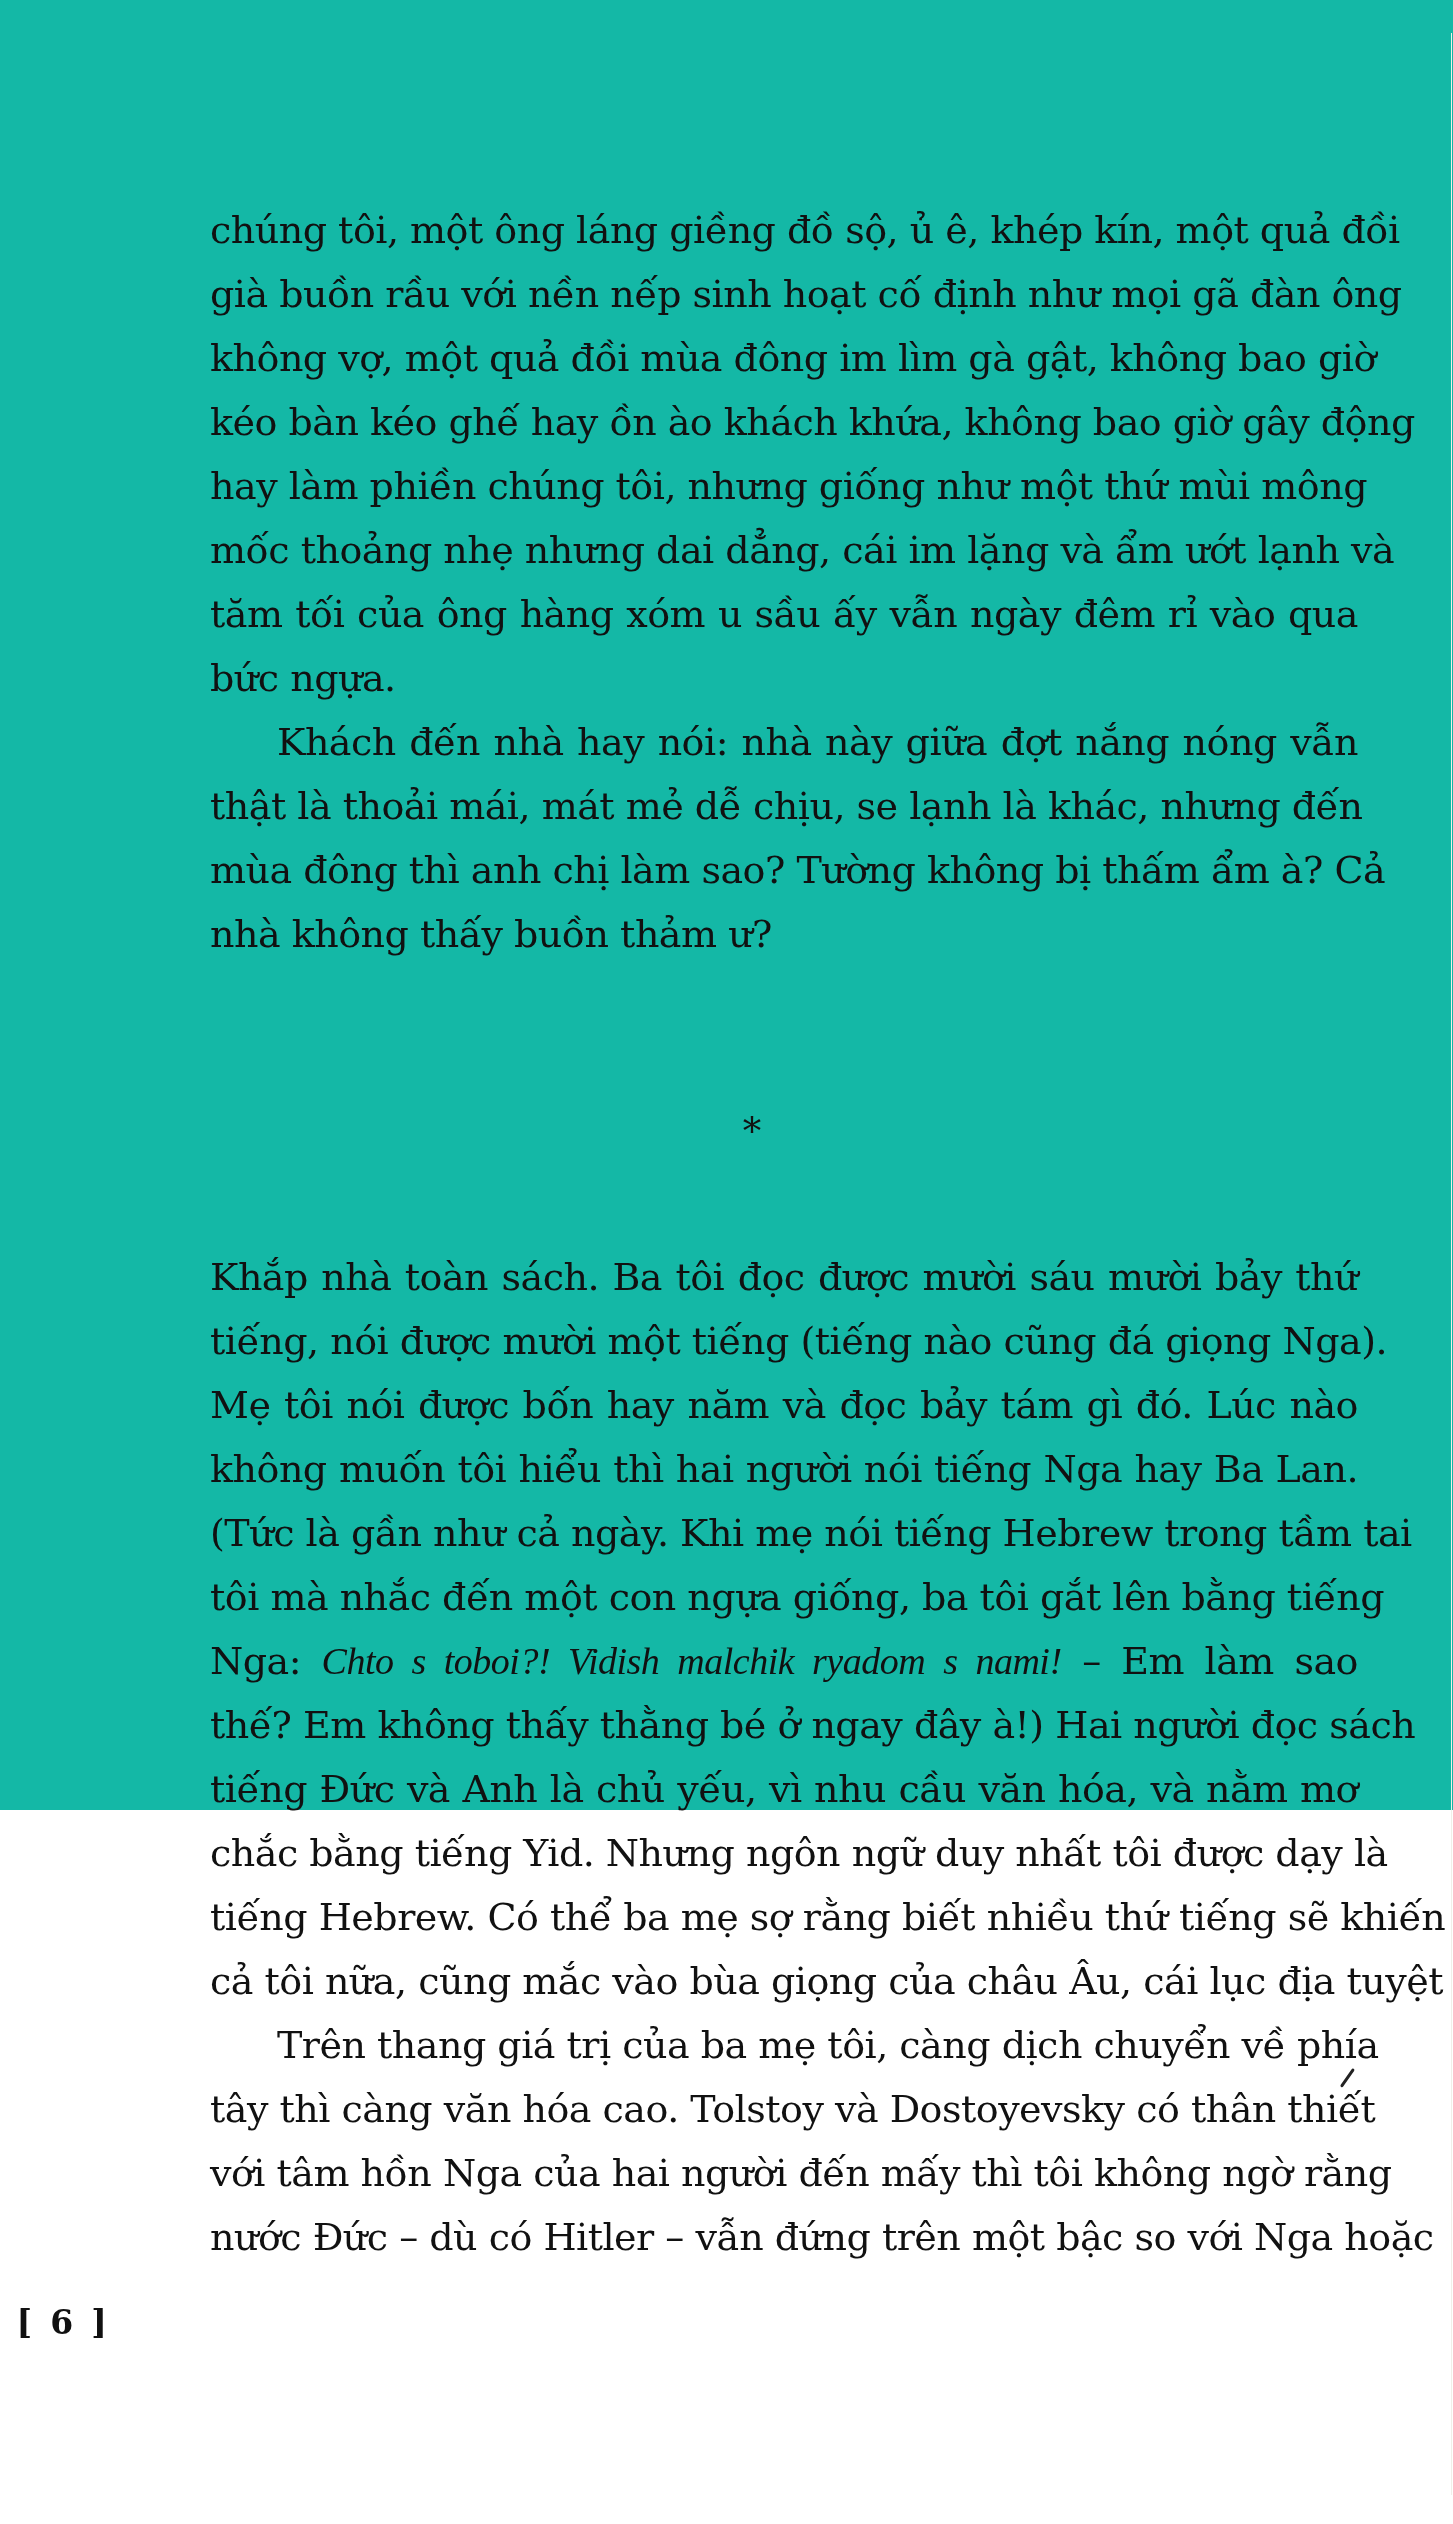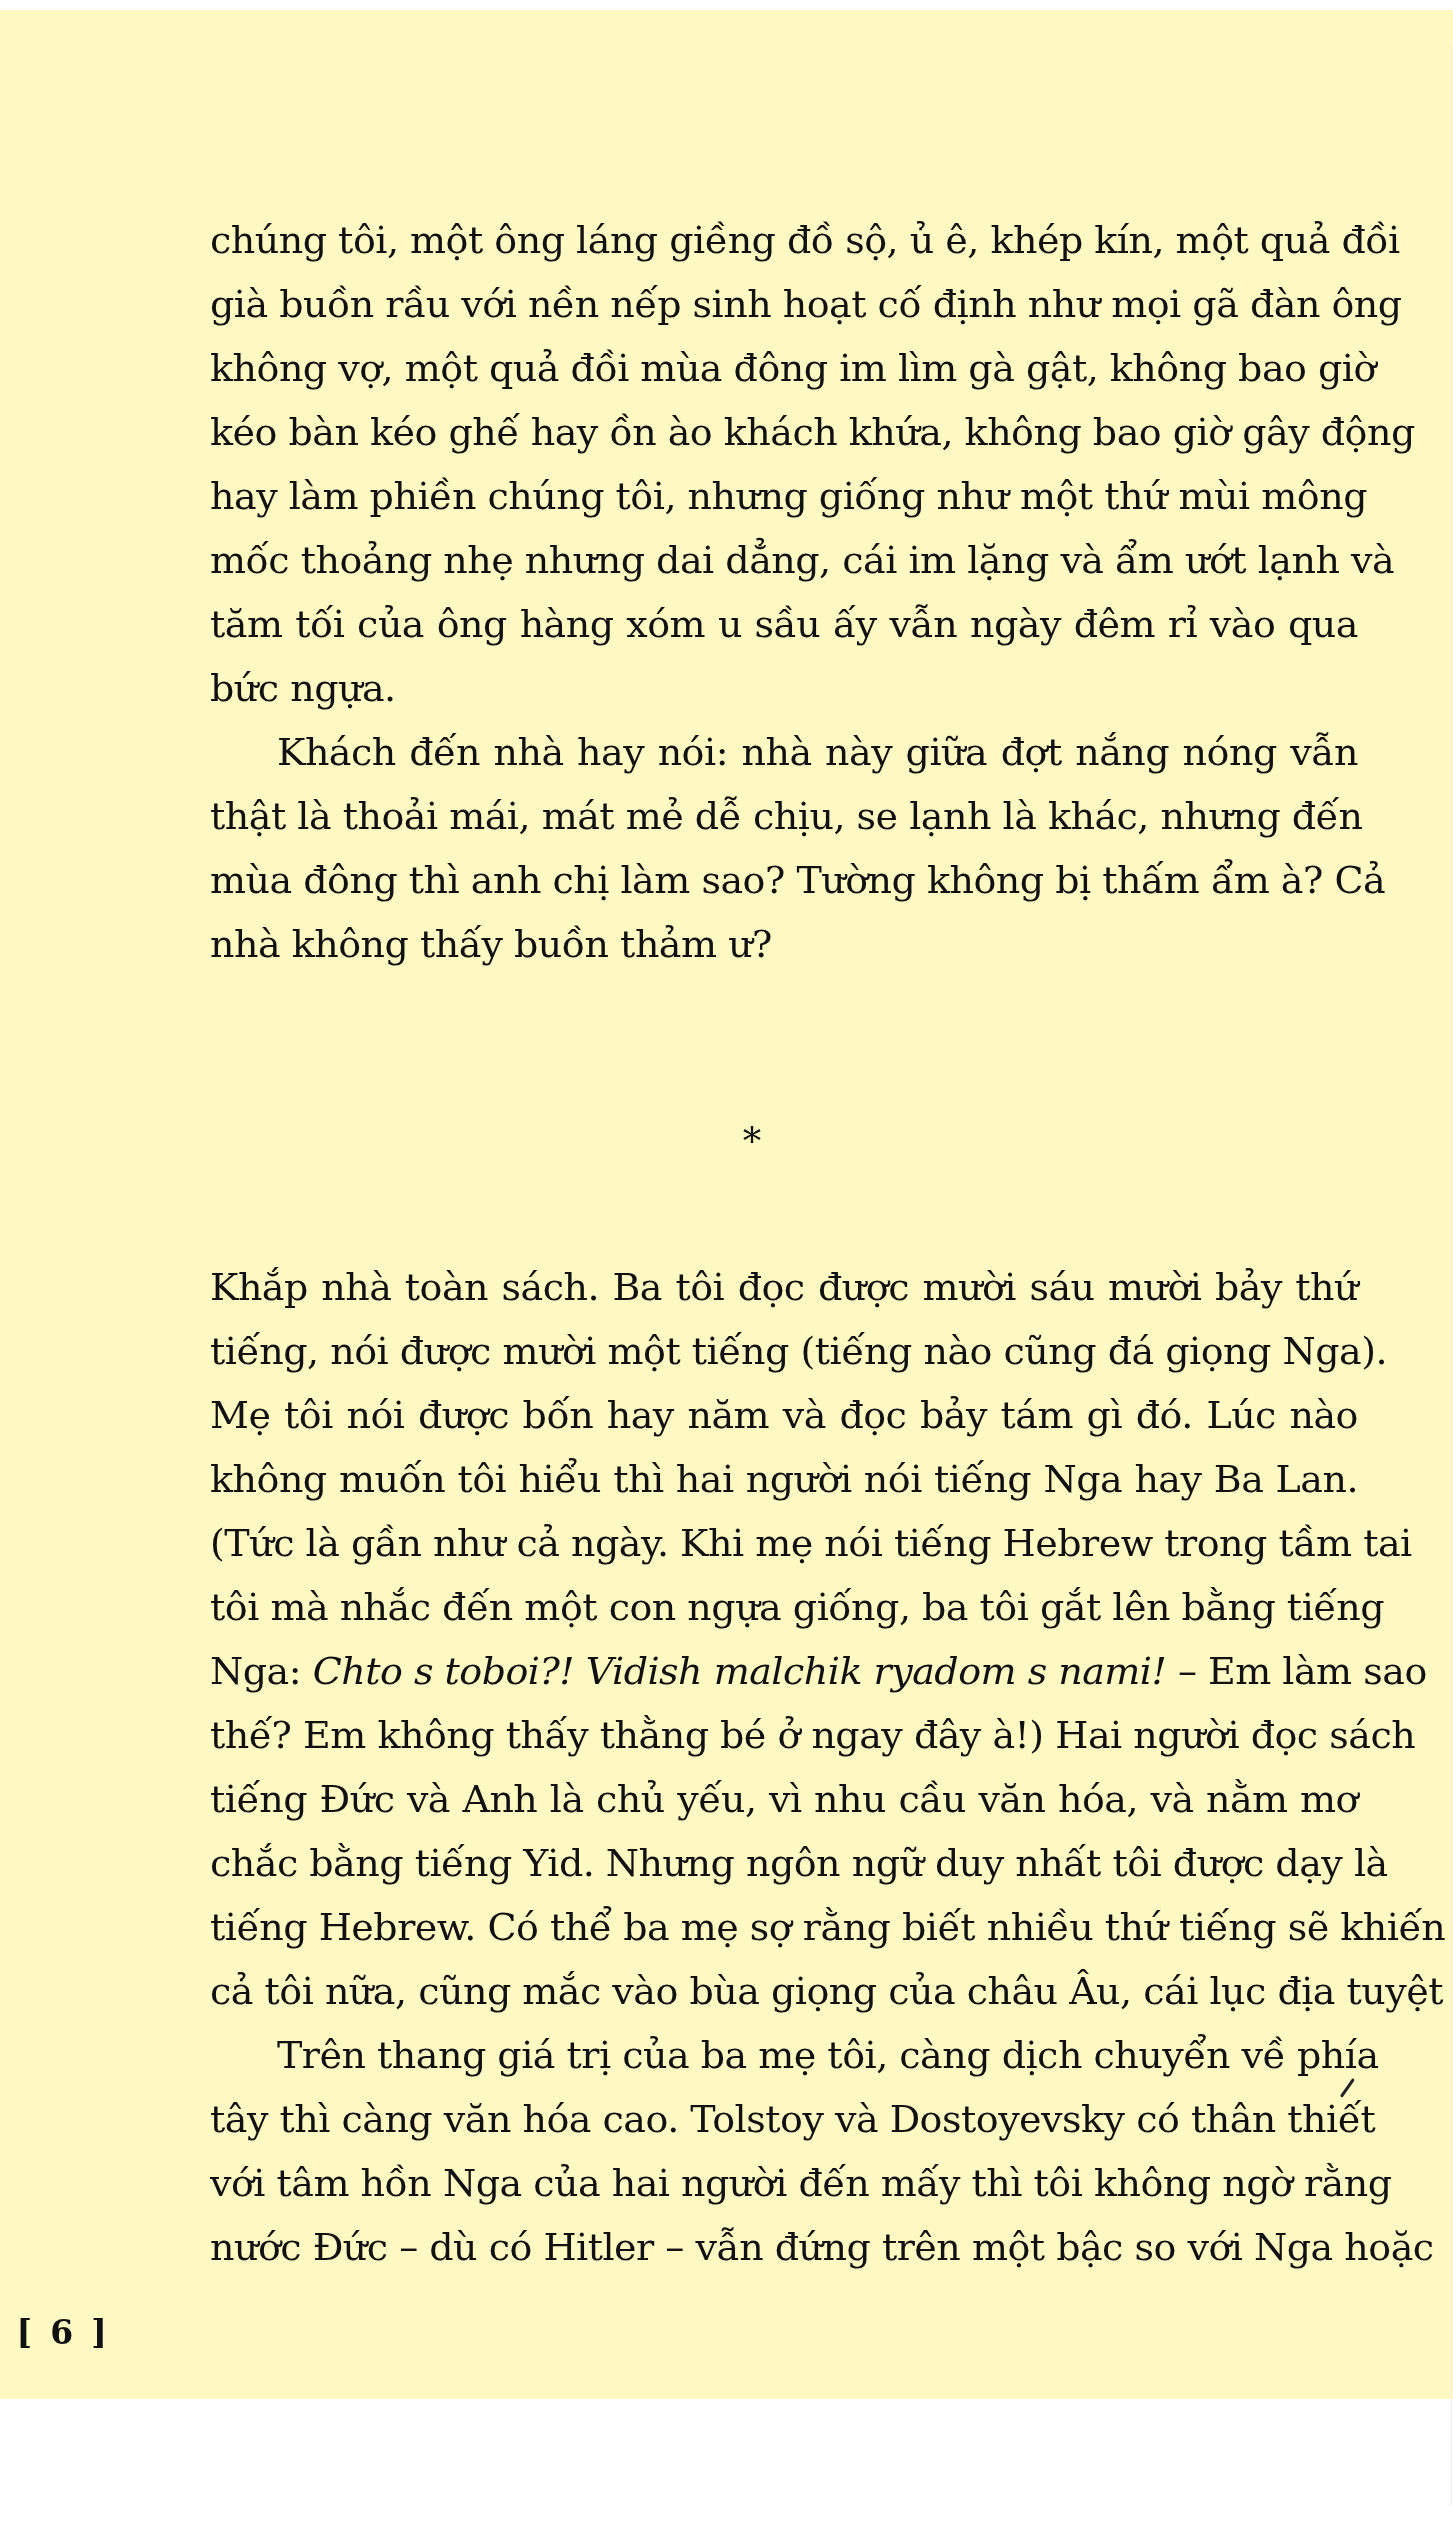--- a/index.html
+++ b/index.html
@@ -10,24 +10,24 @@
     body {
       width: 1454px;
       height: 2525px;
       position: relative;
       overflow: hidden;
       font-family: "DejaVu Serif", "Liberation Serif", serif;
       color: #111111;
     }
     .page {
       position: absolute;
-      left: 0; top: 10px;
+      left: 0; top: 0;
       width: 1454px;
-      height: 2389px;
-      background: #fef9c3;
+      height: 1810px;
+      background: #14b8a6;
     }
     .right-edge {
       position: absolute;
       right: 1.7px; top: 33px;
       width: 1.7px; height: 2462px;
       background: #f1efe8;
     }
     .text-block {
       position: absolute;
       left: 210px;
@@ -76,21 +76,21 @@
     .stray-mark {
       position: absolute;
       left: 1346px;
       top: 2067px;
       width: 3.3px;
       height: 21.6px;
       background: #222;
       transform: rotate(35deg);
       border-radius: 1.7px;
     }
-    em { font-style: italic; }
+    em { font-style: italic; font-family: Liberation Serif, serif; }
   </style>
 </head>
 <body>
 
 <div class="page">
   <div class="right-edge"></div>
 
   <div class="text-block block-1">
     <p>
       <span class="line">chúng tôi, một ông láng giềng đồ sộ, ủ ê, khép kín, một quả đồi</span>

